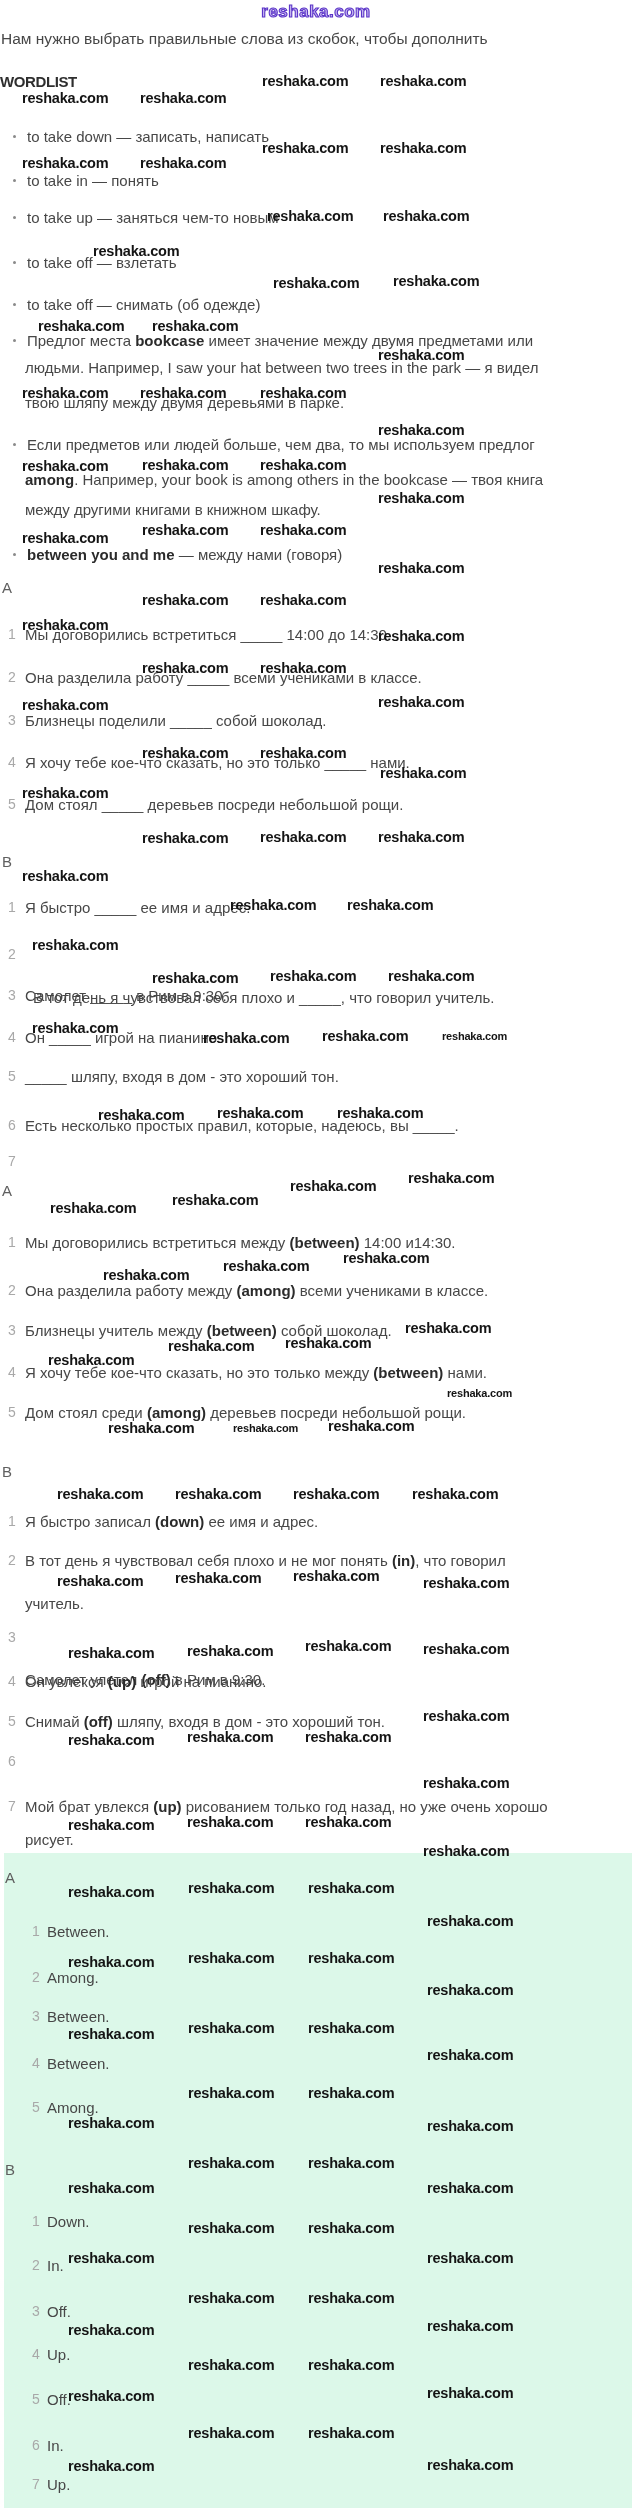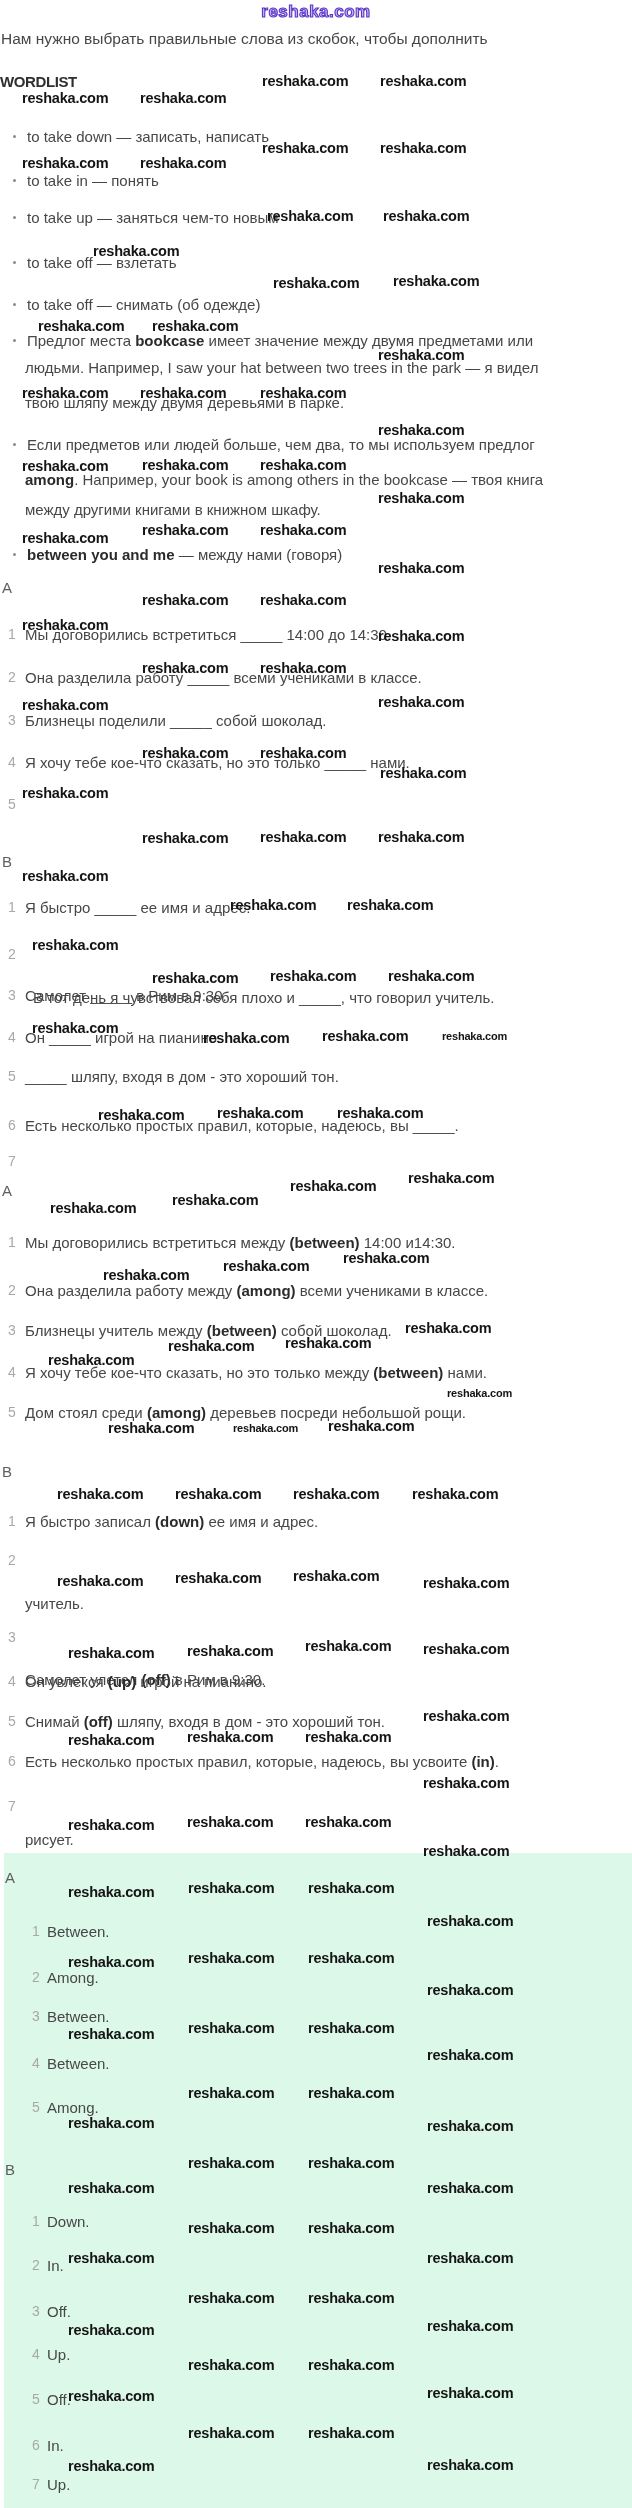--- a/index.html
+++ b/index.html
@@ -53,20 +53,21 @@
     <div class="seclabel" style="left: 2px; top: 579px;"><span>A</span></div>
     <div class="line num" style="left: 8px; top: 626px;"><span>1</span></div>
     <div class="line" style="left: 25px; top: 626px;"><span>Мы договорились встретиться _____ 14:00 до 14:30.</span></div>
     <div class="line num" style="left: 8px; top: 669px;"><span>2</span></div>
     <div class="line" style="left: 25px; top: 669px;"><span>Она разделила работу _____ всеми учениками в классе.</span></div>
     <div class="line num" style="left: 8px; top: 712px;"><span>3</span></div>
     <div class="line" style="left: 25px; top: 712px;"><span>Близнецы поделили _____ собой шоколад.</span></div>
     <div class="line num" style="left: 8px; top: 754px;"><span>4</span></div>
     <div class="line" style="left: 25px; top: 754px;"><span>Я хочу тебе кое-что сказать, но это только _____ нами.</span></div>
     <div class="line num" style="left: 8px; top: 796px;"><span>5</span></div>
+    <div class="line" style="left: 25px; top: 796px;"><span>Дом стоял _____ деревьев посреди небольшой рощи.</span></div>
     <div class="seclabel" style="left: 2px; top: 853px;"><span>B</span></div>
     <div class="line num" style="left: 8px; top: 899px;"><span>1</span></div>
     <div class="line" style="left: 25px; top: 899px;"><span>Я быстро _____ ее имя и адрес.</span></div>
     <div class="line num" style="left: 8px; top: 946px;"><span>2</span></div>
     <div class="line" style="left: 33px; top: 946px; margin-top: 43px;"><span>В тот день я чувствовал себя плохо и _____, что говорил учитель.</span></div>
     <div class="line num" style="left: 8px; top: 987px;"><span>3</span></div>
     <div class="line" style="left: 25px; top: 987px;"><span>Самолет _____ в Рим в 9:30.</span></div>
     <div class="line num" style="left: 8px; top: 1029px;"><span>4</span></div>
     <div class="line" style="left: 25px; top: 1029px;"><span>Он _____ игрой на пианино.</span></div>
     <div class="line num" style="left: 8px; top: 1068px;"><span>5</span></div>
@@ -82,30 +83,31 @@
     <div class="line num" style="left: 8px; top: 1322px;"><span>3</span></div>
     <div class="line" style="left: 25px; top: 1322px;"><span>Близнецы учитель между </span><span class="b">(between)</span><span> собой шоколад.</span></div>
     <div class="line num" style="left: 8px; top: 1364px;"><span>4</span></div>
     <div class="line" style="left: 25px; top: 1364px;"><span>Я хочу тебе кое-что сказать, но это только между </span><span class="b">(between)</span><span> нами.</span></div>
     <div class="line num" style="left: 8px; top: 1404px;"><span>5</span></div>
     <div class="line" style="left: 25px; top: 1404px;"><span>Дом стоял среди </span><span class="b">(among)</span><span> деревьев посреди небольшой рощи.</span></div>
     <div class="seclabel" style="left: 2px; top: 1463px;"><span>B</span></div>
     <div class="line num" style="left: 8px; top: 1513px;"><span>1</span></div>
     <div class="line" style="left: 25px; top: 1513px;"><span>Я быстро записал </span><span class="b">(down)</span><span> ее имя и адрес.</span></div>
     <div class="line num" style="left: 8px; top: 1552px;"><span>2</span></div>
+    <div class="line" style="left: 25px; top: 1552px;"><span>В тот день я чувствовал себя плохо и не мог понять </span><span class="b">(in)</span><span>, что говорил</span></div>
     <div class="line" style="left: 25px; top: 1595px;"><span>учитель.</span></div>
     <div class="line num" style="left: 8px; top: 1629px;"><span>3</span></div>
     <div class="line" style="left: 25px; top: 1671px;"><span>Самолет улетел </span><span class="b">(off)</span><span> в Рим в 9:30.</span></div>
     <div class="line num" style="left: 8px; top: 1673px;"><span>4</span></div>
     <div class="line" style="left: 25px; top: 1673px;"><span>Он увлекся </span><span class="b">(up)</span><span> игрой на пианино.</span></div>
     <div class="line num" style="left: 8px; top: 1713px;"><span>5</span></div>
     <div class="line" style="left: 25px; top: 1713px;"><span>Снимай </span><span class="b">(off)</span><span> шляпу, входя в дом - это хороший тон.</span></div>
     <div class="line num" style="left: 8px; top: 1753px;"><span>6</span></div>
-    <div class="line" style="left: 25px; top: 1753px;"><span>Есть несколько простых правил, которые, надеюсь, вы усвоите </span><span class="b">(in)</span><span>.</span></div>
     <div class="line num" style="left: 8px; top: 1798px;"><span>7</span></div>
+    <div class="line" style="left: 25px; top: 1798px;"><span>Мой брат увлекся </span><span class="b">(up)</span><span> рисованием только год назад, но уже очень хорошо</span></div>
     <div class="line" style="left: 25px; top: 1831px;"><span>рисует.</span></div>
     <div class="seclabel" style="left: 5px; top: 1869px;"><span>A</span></div>
     <div class="line num" style="left: 32px; top: 1923px;"><span>1</span></div>
     <div class="line" style="left: 47px; top: 1923px;"><span>Between.</span></div>
     <div class="line num" style="left: 32px; top: 1969px;"><span>2</span></div>
     <div class="line" style="left: 47px; top: 1969px;"><span>Among.</span></div>
     <div class="line num" style="left: 32px; top: 2008px;"><span>3</span></div>
     <div class="line" style="left: 47px; top: 2008px;"><span>Between.</span></div>
     <div class="line num" style="left: 32px; top: 2055px;"><span>4</span></div>
     <div class="line" style="left: 47px; top: 2055px;"><span>Between.</span></div>

